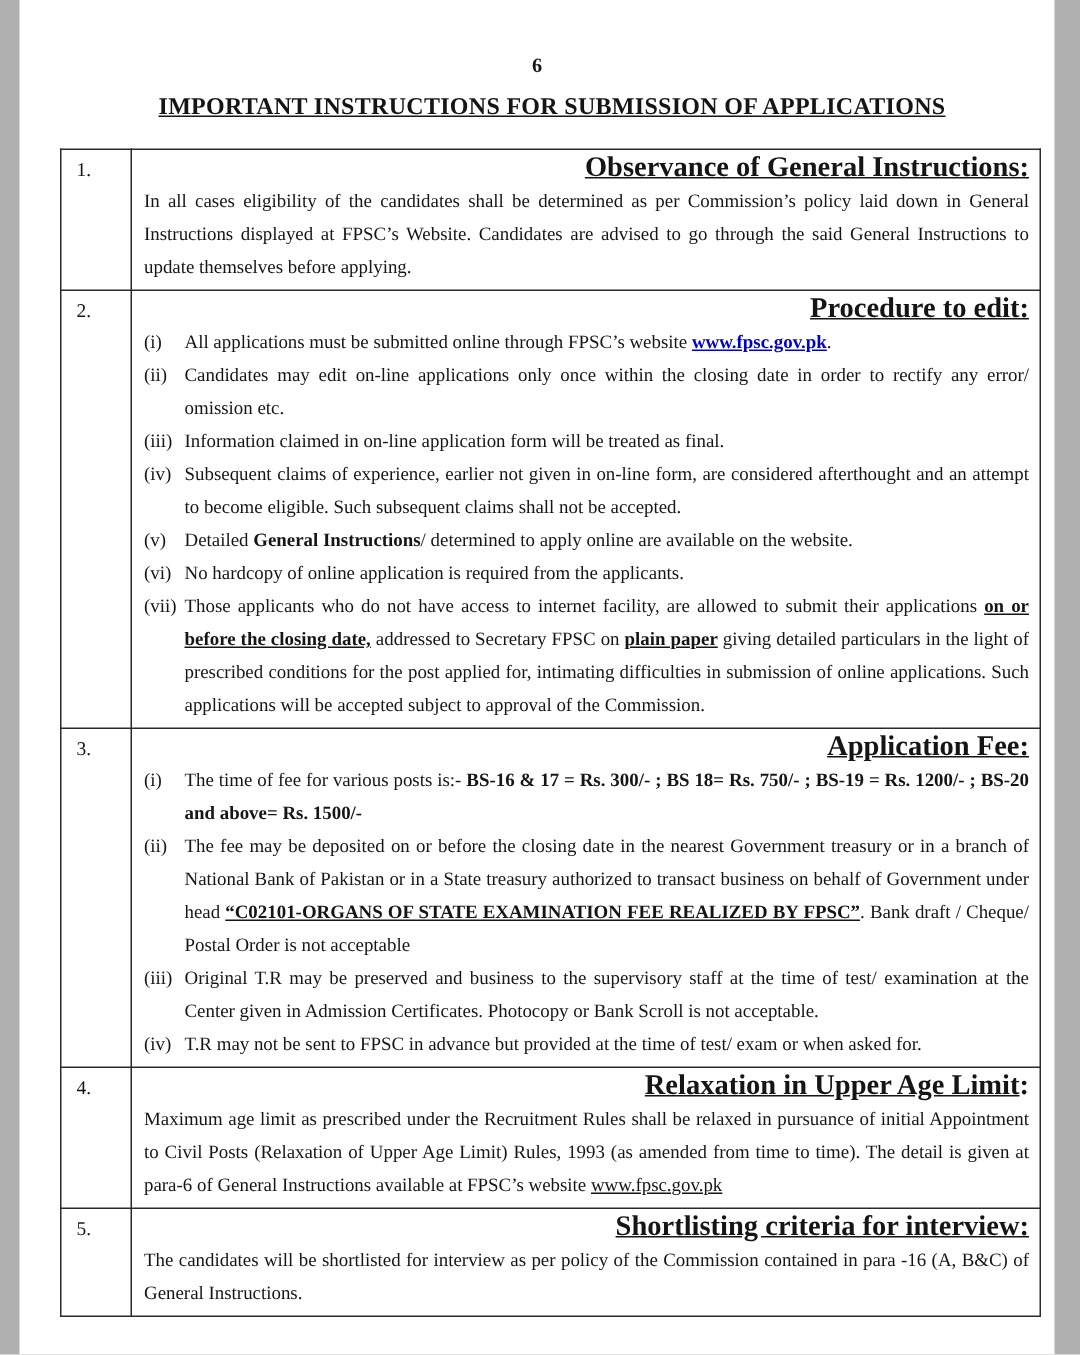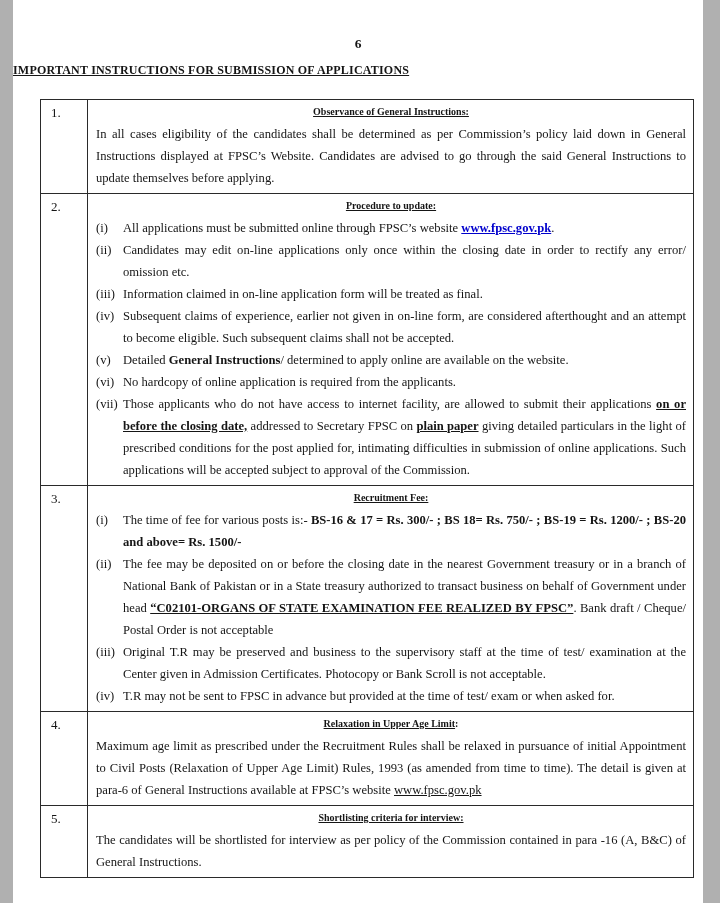--- a/index.html
+++ b/index.html
@@ -23,25 +23,27 @@
     height: 903px;
     background: #ffffff;
   }
   .page-number {
     text-align: center;
     padding-top: 36px;
     font-size: 13.5px;
     font-weight: bold;
   }
   .doc-title {
+    text-align: center;
     margin-top: 11px;
-    font-size: 12px;
+    font-size: 16px;
     font-weight: bold;
     text-decoration: underline;
     letter-spacing: 0.2px;
+    padding-left: 20px;
   }
   table.instructions {
     position: absolute;
     left: 27px;
     top: 99px;
     width: 654px;
     border-collapse: collapse;
     table-layout: fixed;
   }
   table.instructions, table.instructions td {
@@ -57,22 +59,22 @@
     line-height: 22px;
   }
   td.content-cell {
     padding: 1px 7px 4px 8px;
     font-size: 12.6px;
     line-height: 22px;
     text-align: justify;
   }
   .heading {
     font-weight: bold;
-    font-size: 10px;
-    text-align: center;
+    font-size: 19px;
+    text-align: right;
   }
   .item {
     padding-left: 27px;
     text-indent: -27px;
   }
   .item .marker {
     display: inline-block;
     min-width: 27px;
     text-indent: 0;
   }
@@ -99,34 +101,34 @@
         <tr>
           <td class="num-cell">1.</td>
           <td class="content-cell">
             <div class="heading"><span class="b u">Observance of General Instructions:</span></div>
             <div class="para"><span>In all cases eligibility of the candidates shall be determined as per Commission’s policy laid down in General Instructions displayed at FPSC’s Website. Candidates are advised to go through the said General Instructions to update themselves before applying.</span></div>
           </td>
         </tr>
         <tr>
           <td class="num-cell">2.</td>
           <td class="content-cell">
-            <div class="heading"><span class="b u">Procedure to update:</span></div>
+            <div class="heading"><span class="b u">Procedure to edit:</span></div>
             <div class="item"><span class="marker">(i)</span><span>All applications must be submitted online through FPSC’s website </span><a href="#" class="link b u">www.fpsc.gov.pk</a><span>.</span></div>
             <div class="item"><span class="marker">(ii)</span><span>Candidates may edit on-line applications only once within the closing date in order to rectify any error/ omission etc.</span></div>
             <div class="item"><span class="marker">(iii)</span><span>Information claimed in on-line application form will be treated as final.</span></div>
             <div class="item"><span class="marker">(iv)</span><span>Subsequent claims of experience, earlier not given in on-line form, are considered afterthought and an attempt to become eligible. Such subsequent claims shall not be accepted.</span></div>
             <div class="item"><span class="marker">(v)</span><span>Detailed </span><span class="b">General Instructions</span><span>/ determined to apply online are available on the website.</span></div>
             <div class="item"><span class="marker">(vi)</span><span>No hardcopy of online application is required from the applicants.</span></div>
             <div class="item"><span class="marker">(vii)</span><span>Those applicants who do not have access to internet facility, are allowed to submit their applications </span><span class="b u">on or before the closing date,</span><span> addressed to Secretary FPSC on </span><span class="b u">plain paper</span><span> giving detailed particulars in the light of prescribed conditions for the post applied for, intimating difficulties in submission   of online applications. Such applications will be accepted subject to approval of the Commission.</span></div>
           </td>
         </tr>
         <tr>
           <td class="num-cell">3.</td>
           <td class="content-cell">
-            <div class="heading"><span class="b u">Recruitment Fee:</span></div>
+            <div class="heading"><span class="b u">Application Fee:</span></div>
             <div class="item"><span class="marker">(i)</span><span>The time of fee for various posts is:- </span><span class="b">BS-16 &amp; 17 = Rs. 300/- ; BS 18= Rs. 750/- ; BS-19 = Rs. 1200/- ; BS-20 and above= Rs. 1500/-</span></div>
             <div class="item"><span class="marker">(ii)</span><span>The fee may be deposited on or before the closing date in the nearest Government treasury or in a branch of National Bank of Pakistan or in a State treasury authorized to transact business on behalf of Government under head </span><span class="b u">“C02101-ORGANS OF STATE EXAMINATION FEE REALIZED BY FPSC”</span><span>. Bank draft / Cheque/ Postal Order is not acceptable</span></div>
             <div class="item"><span class="marker">(iii)</span><span>Original T.R may be preserved and business to the supervisory staff at the time of test/ examination at the Center given in Admission Certificates. Photocopy or Bank Scroll is not acceptable.</span></div>
             <div class="item"><span class="marker">(iv)</span><span>T.R may not be sent to FPSC in advance but provided at the time of test/ exam or when asked for.</span></div>
           </td>
         </tr>
         <tr>
           <td class="num-cell">4.</td>
           <td class="content-cell">
             <div class="heading"><span class="b u">Relaxation in Upper Age Limit</span><span class="b">:</span></div>

